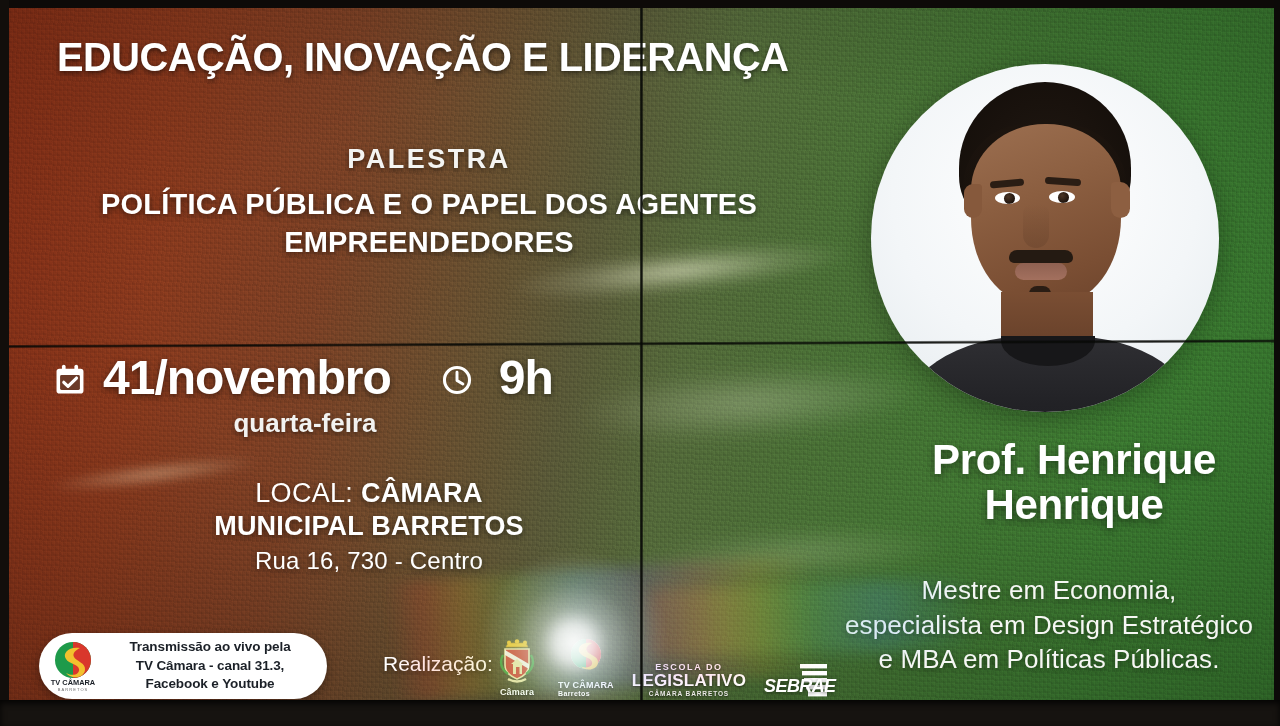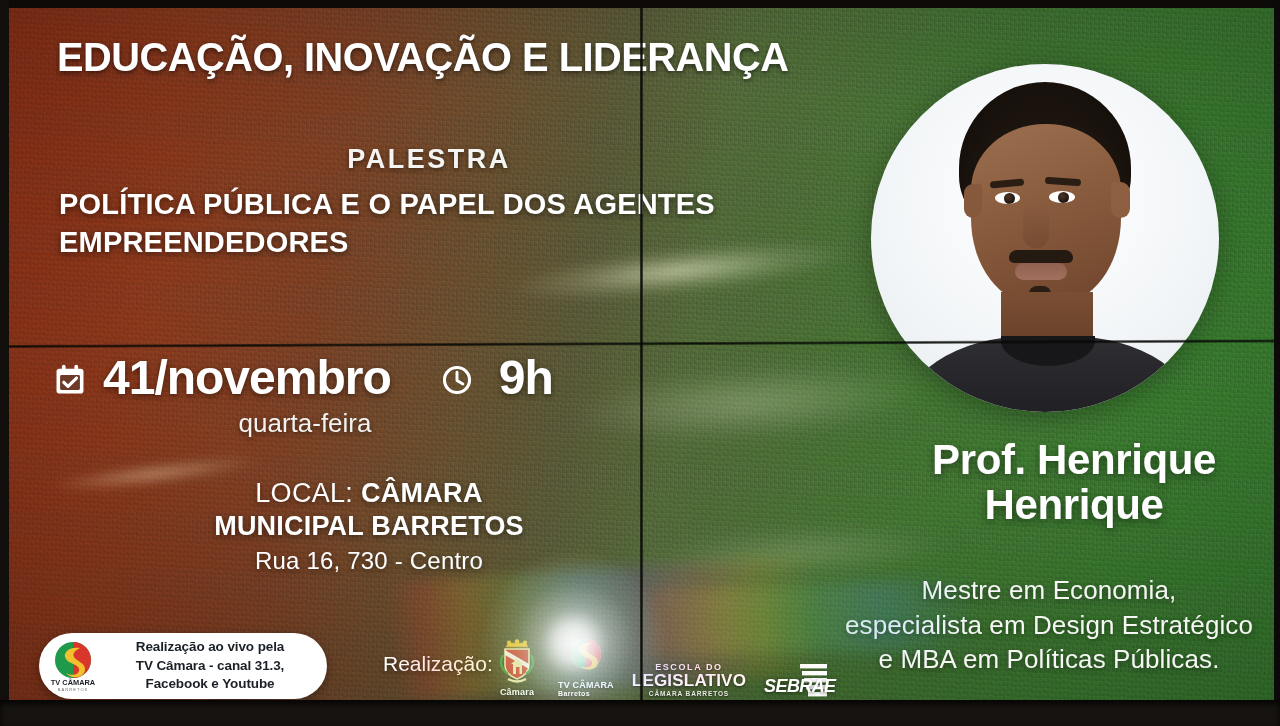--- a/index.html
+++ b/index.html
@@ -137,21 +137,21 @@
 
   .palestra {
     position:absolute; left:50px; top:136px; width:740px;
     text-align:center; font-size:27px; font-weight:700;
     letter-spacing:2.5px; color:#f4f4f2;
     text-shadow: 0 2px 5px rgba(0,0,0,.5);
   }
 
   .subtitle {
     position:absolute; left:50px; top:178px; width:740px;
-    text-align:left; font-size:29px; font-weight:800;
+    text-align:center; font-size:29px; font-weight:800;
     line-height:1.30; color:#ffffff; letter-spacing:.2px;
     text-shadow: 0 2px 6px rgba(0,0,0,.55);
   }
 
   
   .daterow {
     position:absolute; left:44px; top:346px;
     display:flex; align-items:center; gap:16px;
   }
   .cal-icon { width:34px; height:34px; flex:none; margin-top:4px; }
@@ -161,21 +161,21 @@
     text-shadow: 0 2px 6px rgba(0,0,0,.5);
   }
   .clk-icon { width:32px; height:32px; flex:none; margin-left:34px; margin-top:4px; }
   .time-text {
     font-size:48px; font-weight:800; color:#ffffff;
     letter-spacing:-1px; line-height:1; margin-left:10px;
     text-shadow: 0 2px 6px rgba(0,0,0,.5);
   }
   .weekday {
     position:absolute; left:86px; top:400px; width:420px;
-    text-align:center; font-size:26px; font-weight:400; color:#f2f2f0;
+    text-align:center; font-size:26px; font-weight:700; color:#f2f2f0;
     text-shadow: 0 2px 5px rgba(0,0,0,.5);
   }
 
   
   .local-wrap {
     position:absolute; left:120px; top:470px; width:480px;
     text-align:center; color:#ffffff;
     text-shadow: 0 2px 6px rgba(0,0,0,.5);
   }
   .local-line1 { font-size:27px; font-weight:400; letter-spacing:.3px; }
@@ -399,21 +399,21 @@
       <div class="badge">
         <svg class="badge-logo" viewBox="0 0 48 52">
           <circle cx="24" cy="20" r="18" fill="#1e9a4a"></circle>
           <path d="M24 2 A18 18 0 0 1 24 38 Z" fill="#d9372c"></path>
           <path d="M31 8 C20 6 13 13 17 19 C20 24 29 24 30 29 C31 34 24 37 17 33
                    C23 40 35 38 36 30 C37 23 27 21 25 17 C23 13 27 10 31 8 Z" fill="#f2c12e"></path>
           <text x="24" y="45" font-family="Liberation Sans, sans-serif" font-size="7.4" font-weight="bold" fill="#1b2027" text-anchor="middle">TV CÂMARA</text>
           <text x="24" y="50.5" font-family="Liberation Sans, sans-serif" font-size="4" letter-spacing="1.1" fill="#6a6a6a" text-anchor="middle">BARRETOS</text>
         </svg>
         <div class="badge-text">
-          <span>Realização ao vivo pela</span>
+          <span>Transmissão ao vivo pela</span>
           <span>TV Câmara - canal 31.3,</span>
           <span>Facebook e Youtube</span>
         </div>
       </div>
 
       <div class="realiz-label">Realização:</div>
 
       <div class="logos-row">
 
         <div class="logo-item">

